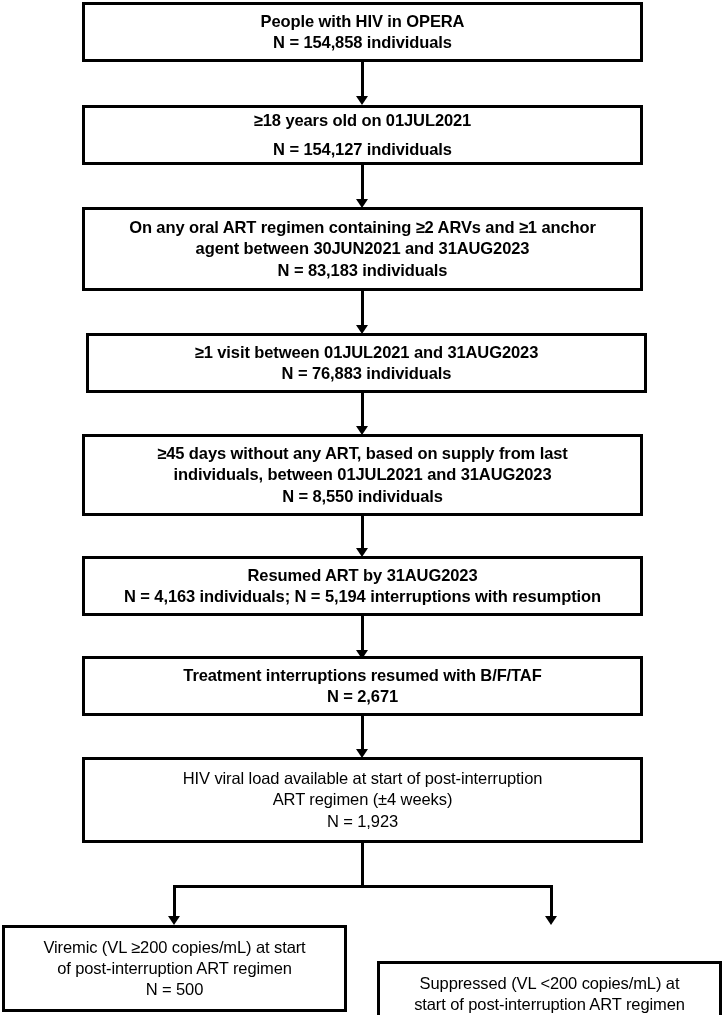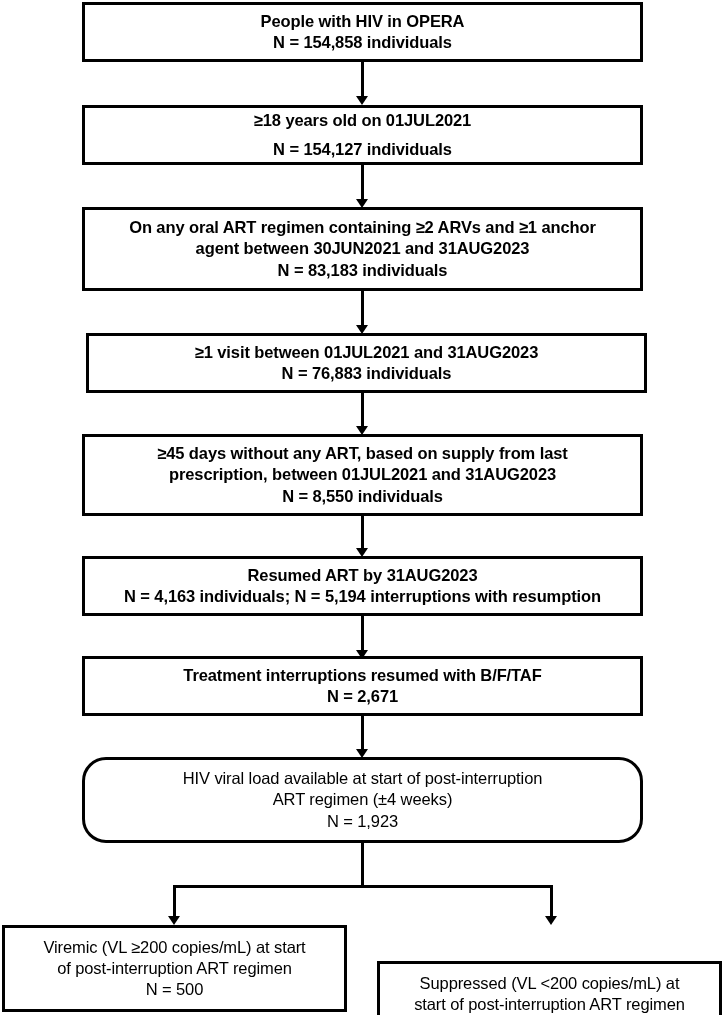--- a/index.html
+++ b/index.html
@@ -100,21 +100,21 @@
   <div class="node bold" style="left:86px; top:333px; width:561px; height:60px;">
     <span class="line">≥1 visit between 01JUL2021 and 31AUG2023</span>
     <span class="line">N = 76,883 individuals</span>
   </div>
 
   <div class="vline" style="left:361px; top:393px; height:37px;"></div>
   <div class="arrow" style="left:356px; top:426px;"></div>
 
   <div class="node bold" style="left:82px; top:434px; width:561px; height:82px;align-items:center;">
     <span class="line">≥45 days without any ART, based on supply from last</span>
-    <span class="line">prescription, between 01JUL2021 and 31AUG2023</span>
+    <span class="line">individuals, between 01JUL2021 and 31AUG2023</span>
     <span class="line">N = 8,550 individuals</span>
   </div>
 
   <div class="vline" style="left:361px; top:516px; height:36px;"></div>
   <div class="arrow" style="left:356px; top:548px;"></div>
 
   <div class="node bold" style="left:82px; top:556px; width:561px; height:60px;">
     <span class="line">Resumed ART by 31AUG2023</span>
     <span class="line">N = 4,163 individuals; N = 5,194 interruptions with resumption</span>
   </div>
@@ -123,21 +123,21 @@
   <div class="arrow" style="left:356px; top:650px;"></div>
 
   <div class="node bold" style="left:82px; top:656px; width:561px; height:60px;">
     <span class="line">Treatment interruptions resumed with B/F/TAF</span>
     <span class="line">N = 2,671</span>
   </div>
 
   <div class="vline" style="left:361px; top:716px; height:37px;"></div>
   <div class="arrow" style="left:356px; top:749px;"></div>
 
-  <div class="node plain" style="left:82px; top:757px; width:561px; height:86px;border-radius:24px;">
+  <div class="node plain" style="left:82px; top:757px; width:561px; height:86px;">
     <span class="line">HIV viral load available at start of post-interruption</span>
     <span class="line">ART regimen (±4 weeks)</span>
     <span class="line">N = 1,923</span>
   </div>
 
   <div class="vline" style="left:361px; top:843px; height:45px;"></div>
   <div class="hline" style="left:173px; top:885px; width:380px;"></div>
   <div class="vline" style="left:173px; top:885px; height:36px;"></div>
   <div class="arrow" style="left:168px; top:916px;"></div>
   <div class="vline" style="left:550px; top:885px; height:36px;"></div>

